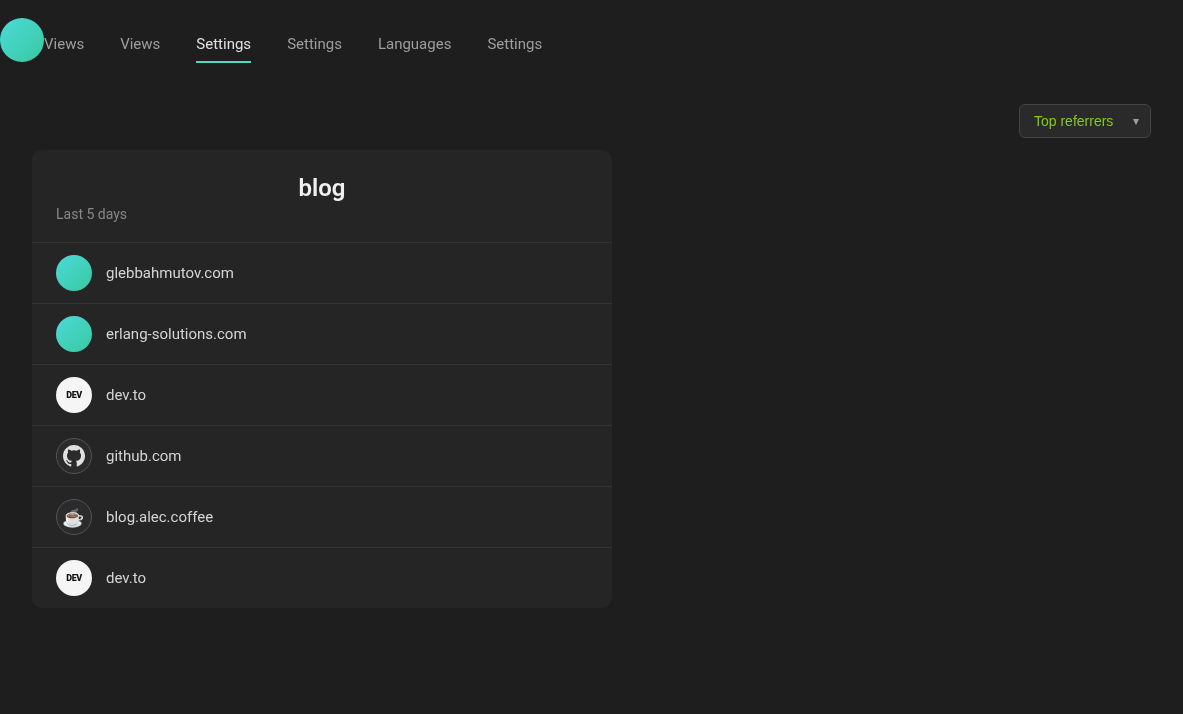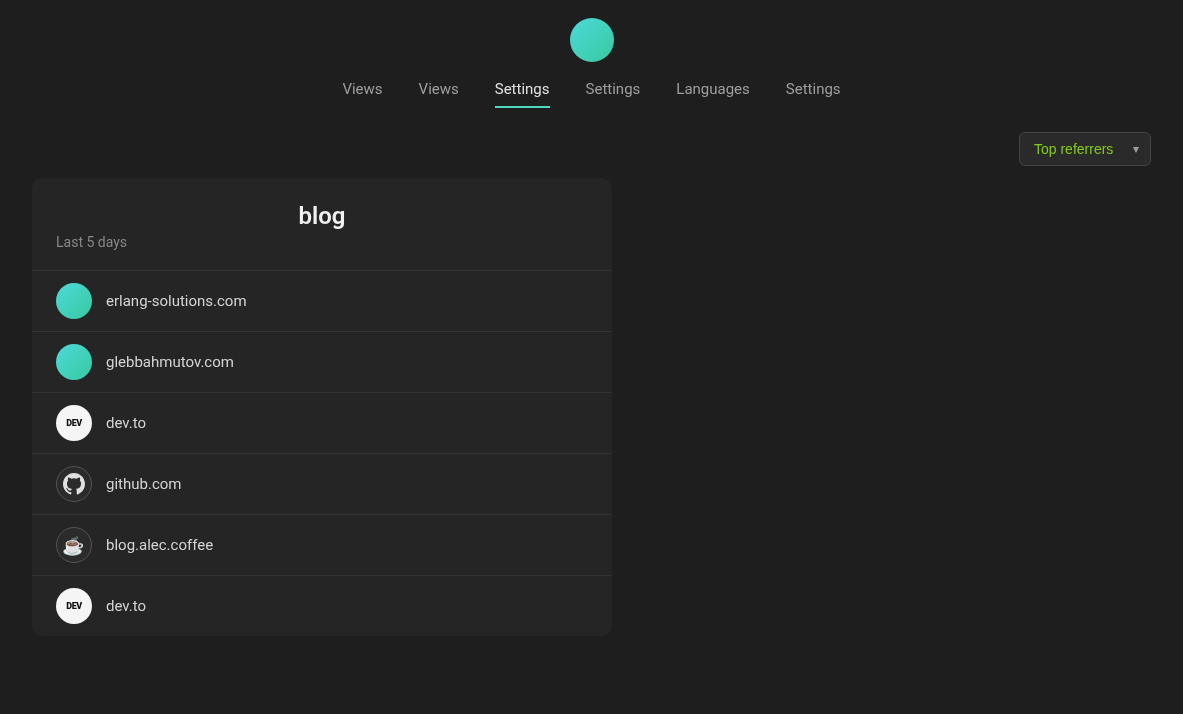--- a/index.html
+++ b/index.html
@@ -9,21 +9,21 @@
       color: #e0e0e0;
       font-family: -apple-system, BlinkMacSystemFont, 'Segoe UI', Roboto, sans-serif;
       width: 1183px;
       height: 714px;
       overflow: hidden;
     }
 
     
     .header {
       display: flex;
-      flex-direction: column;
+      flex-direction: row;
       align-items: center;
       padding-top: 18px;
     }
 
     .logo-circle {
       width: 44px;
       height: 44px;
       border-radius: 50%;
       background: linear-gradient(135deg, #4dd9d9 0%, #38c9a0 100%);
       margin-bottom: 18px;
@@ -210,26 +210,26 @@
 
 <div class="main">
   <div class="card">
     <div class="card-title">blog</div>
     <div class="card-subtitle">Last 5 days</div>
 
     <ul class="referrer-list">
 
       <li class="referrer-item">
         <div class="referrer-icon icon-teal"></div>
+        <span class="referrer-name">glebbahmutov.com</span>
+      </li>
+
+      <li class="referrer-item">
+        <div class="referrer-icon icon-teal"></div>
         <span class="referrer-name">erlang-solutions.com</span>
-      </li>
-
-      <li class="referrer-item">
-        <div class="referrer-icon icon-teal"></div>
-        <span class="referrer-name">glebbahmutov.com</span>
       </li>
 
       <li class="referrer-item">
         <div class="referrer-icon icon-devto">
           <span class="devto-text">DEV</span>
         </div>
         <span class="referrer-name">dev.to</span>
       </li>
 
       <li class="referrer-item">

